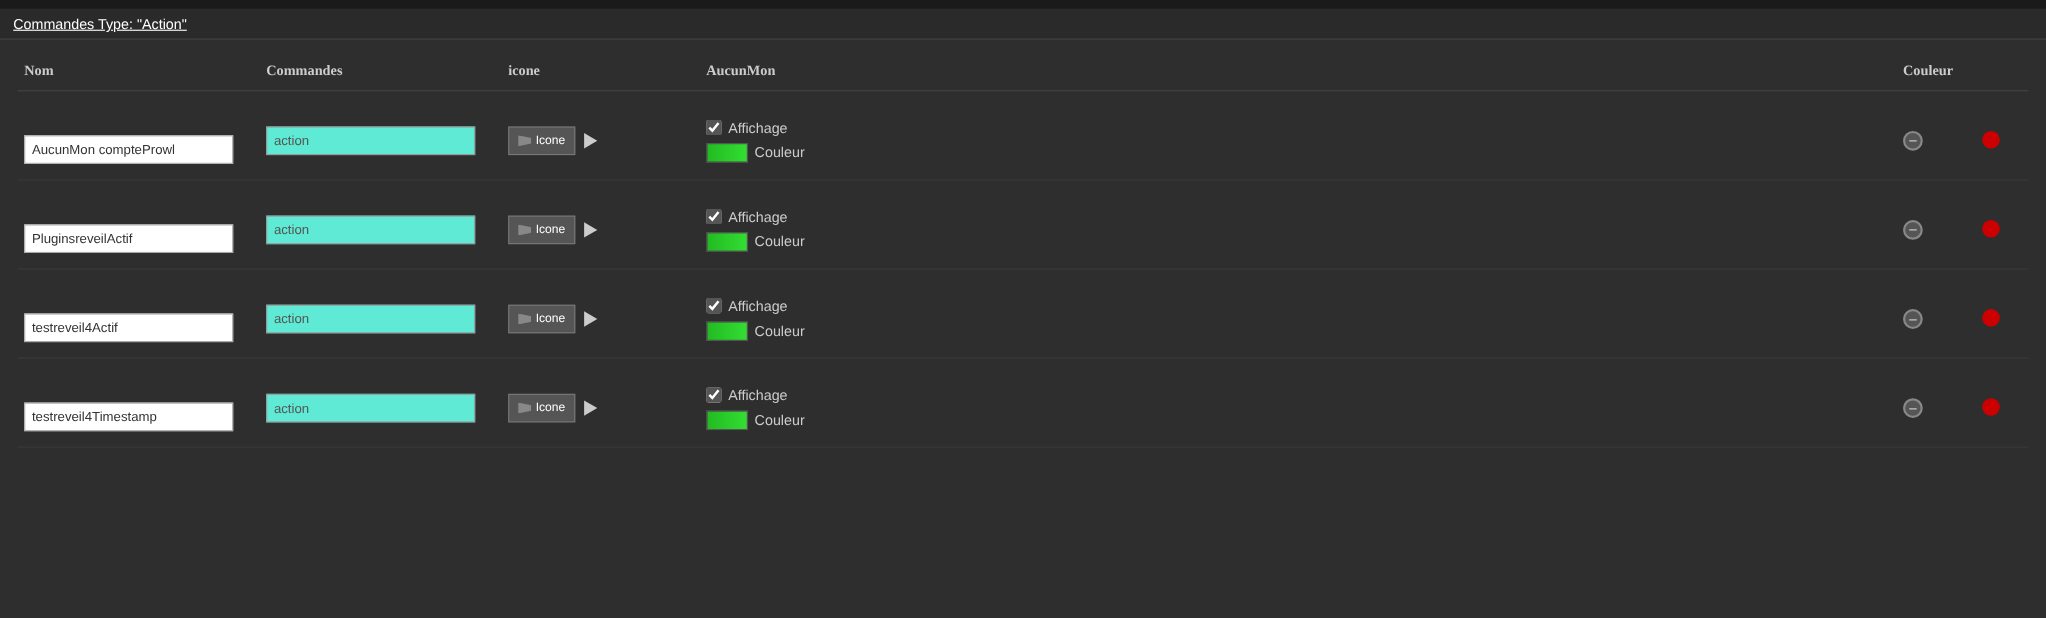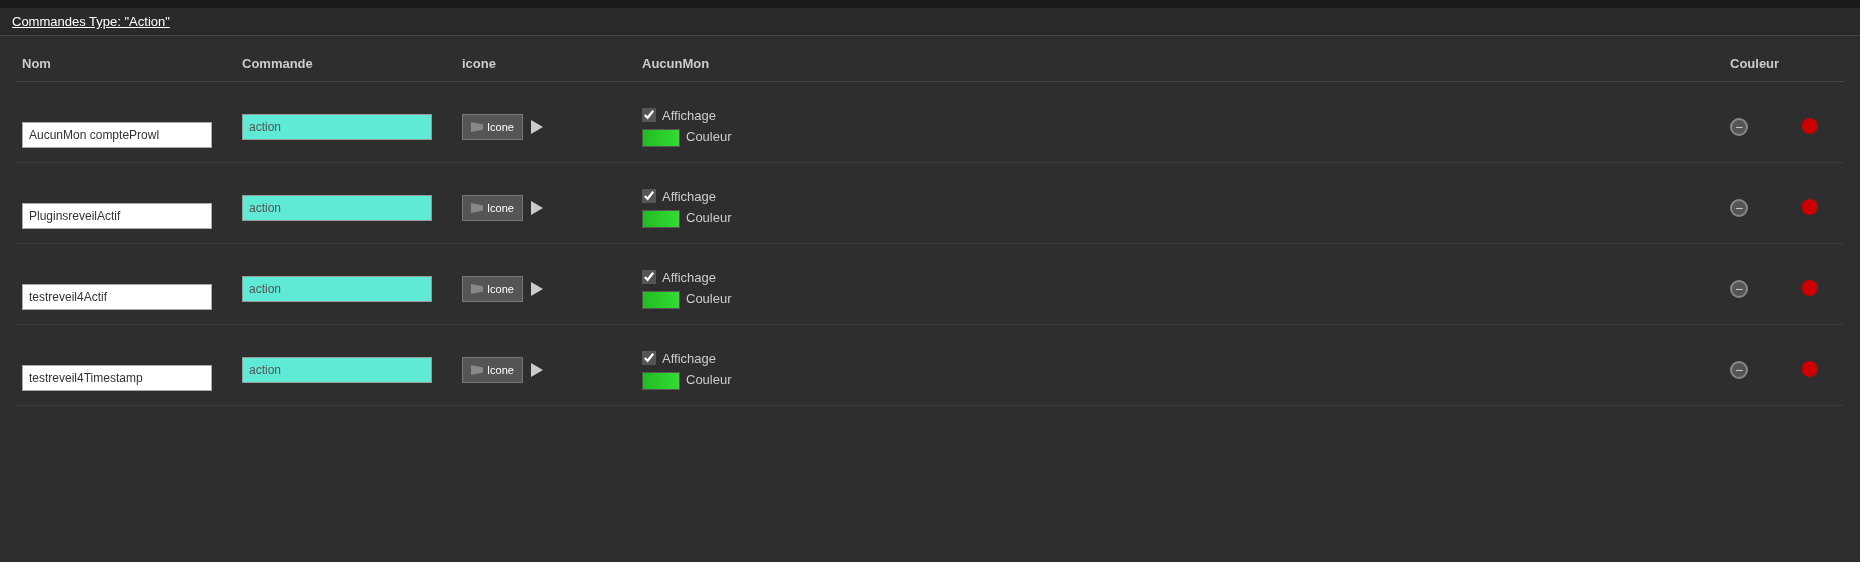--- a/index.html
+++ b/index.html
@@ -32,20 +32,21 @@
       display: grid;
       grid-template-columns: 220px 220px 180px 1fr 120px;
       padding: 6px 0;
       color: #ccc;
       font-weight: bold;
       border-bottom: 1px solid #444;
       margin-bottom: 4px;
     }
     .table-header .col {
       padding: 4px 6px;
+      font-family: Liberation Serif, serif;
     }
     .row-container {
       margin: 10px 0;
       padding: 12px 0;
       border-bottom: 1px solid #3a3a3a;
     }
     .row-main {
       display: grid;
       grid-template-columns: 220px 220px 180px 1fr 120px;
       align-items: center;
@@ -101,21 +102,21 @@
       border-left: 12px solid #ccc;
       cursor: pointer;
     }
     .options-col {
       display: flex;
       flex-direction: column;
       gap: 6px;
     }
     .option-row {
       display: flex;
-      align-items: flex-start;
+      align-items: center;
       gap: 6px;
     }
     .option-row input[type="checkbox"] {
       width: 14px;
       height: 14px;
       accent-color: #555;
       cursor: pointer;
     }
     .color-box {
       width: 38px;
@@ -159,21 +160,21 @@
 
 <div class="top-bar"></div>
 
 <div class="page-title-bar">
   <a>Commandes Type: "Action"</a>
 </div>
 
 <div class="content">
   <div class="table-header">
     <div class="col">Nom</div>
-    <div class="col">Commande</div>
+    <div class="col">Commandes</div>
     <div class="col">icone</div>
     <div class="col">AucunMon</div>
     <div class="col">Couleur</div>
   </div>
 
   <div id="rows-container">
       <div class="row-container">
     <div class="row-main">
       <div class="col">
         <input class="name-input" type="text" value="AucunMon compteProwl" style="">

